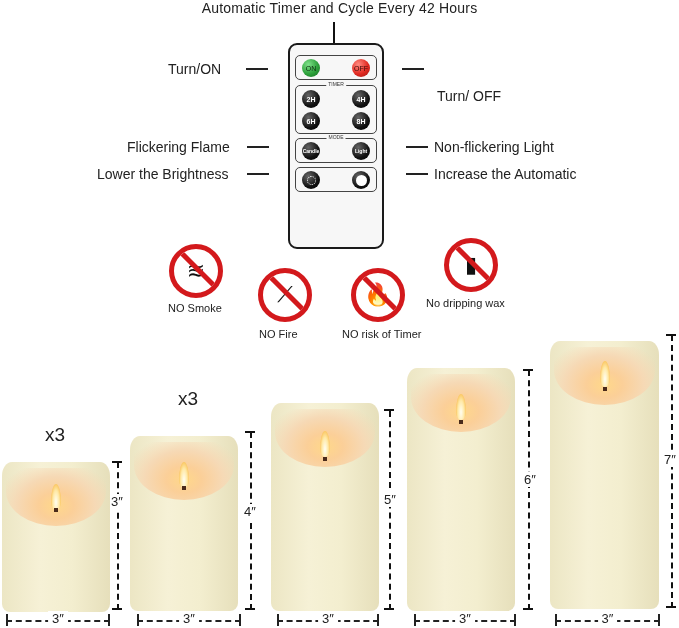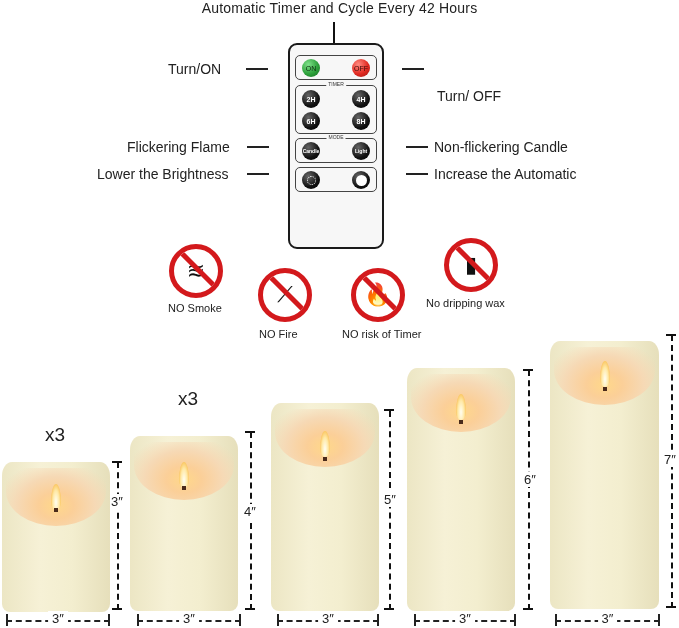--- a/index.html
+++ b/index.html
@@ -51,21 +51,21 @@
 <div class="abs label" style="left:168px; top:61px;text-align:center;">Turn/ON</div>
 <div class="abs dash" style="left:246px; top:68px;"></div>
 <div class="abs label" style="left:127px; top:139px;">Flickering Flame</div>
 <div class="abs dash" style="left:247px; top:146px;"></div>
 <div class="abs label" style="left:97px; top:166px;">Lower the Brightness</div>
 <div class="abs dash" style="left:247px; top:173px;"></div>
 
 <div class="abs dash" style="left:402px; top:68px;"></div>
 <div class="abs label" style="left:437px; top:78px;margin-top:10px;">Turn/ OFF</div>
 <div class="abs dash" style="left:406px; top:146px;"></div>
-<div class="abs label" style="left:434px; top:139px;">Non-flickering Candle</div>
+<div class="abs label" style="left:434px; top:139px;">Non-flickering Light</div>
 <div class="abs dash" style="left:406px; top:173px;"></div>
 <div class="abs label" style="left:434px; top:166px;">Increase the Automatic</div>
 
 <div class="abs remote">
   <div class="grp" style="top:10px; height:25px;">
     <div class="btn on" style="left:6px; top:3px;">ON</div>
     <div class="btn off" style="left:56px; top:3px;">OFF</div>
   </div>
   <div class="grp" style="top:40px; height:49px;">
     <span class="grp-title">TIMER</span>

